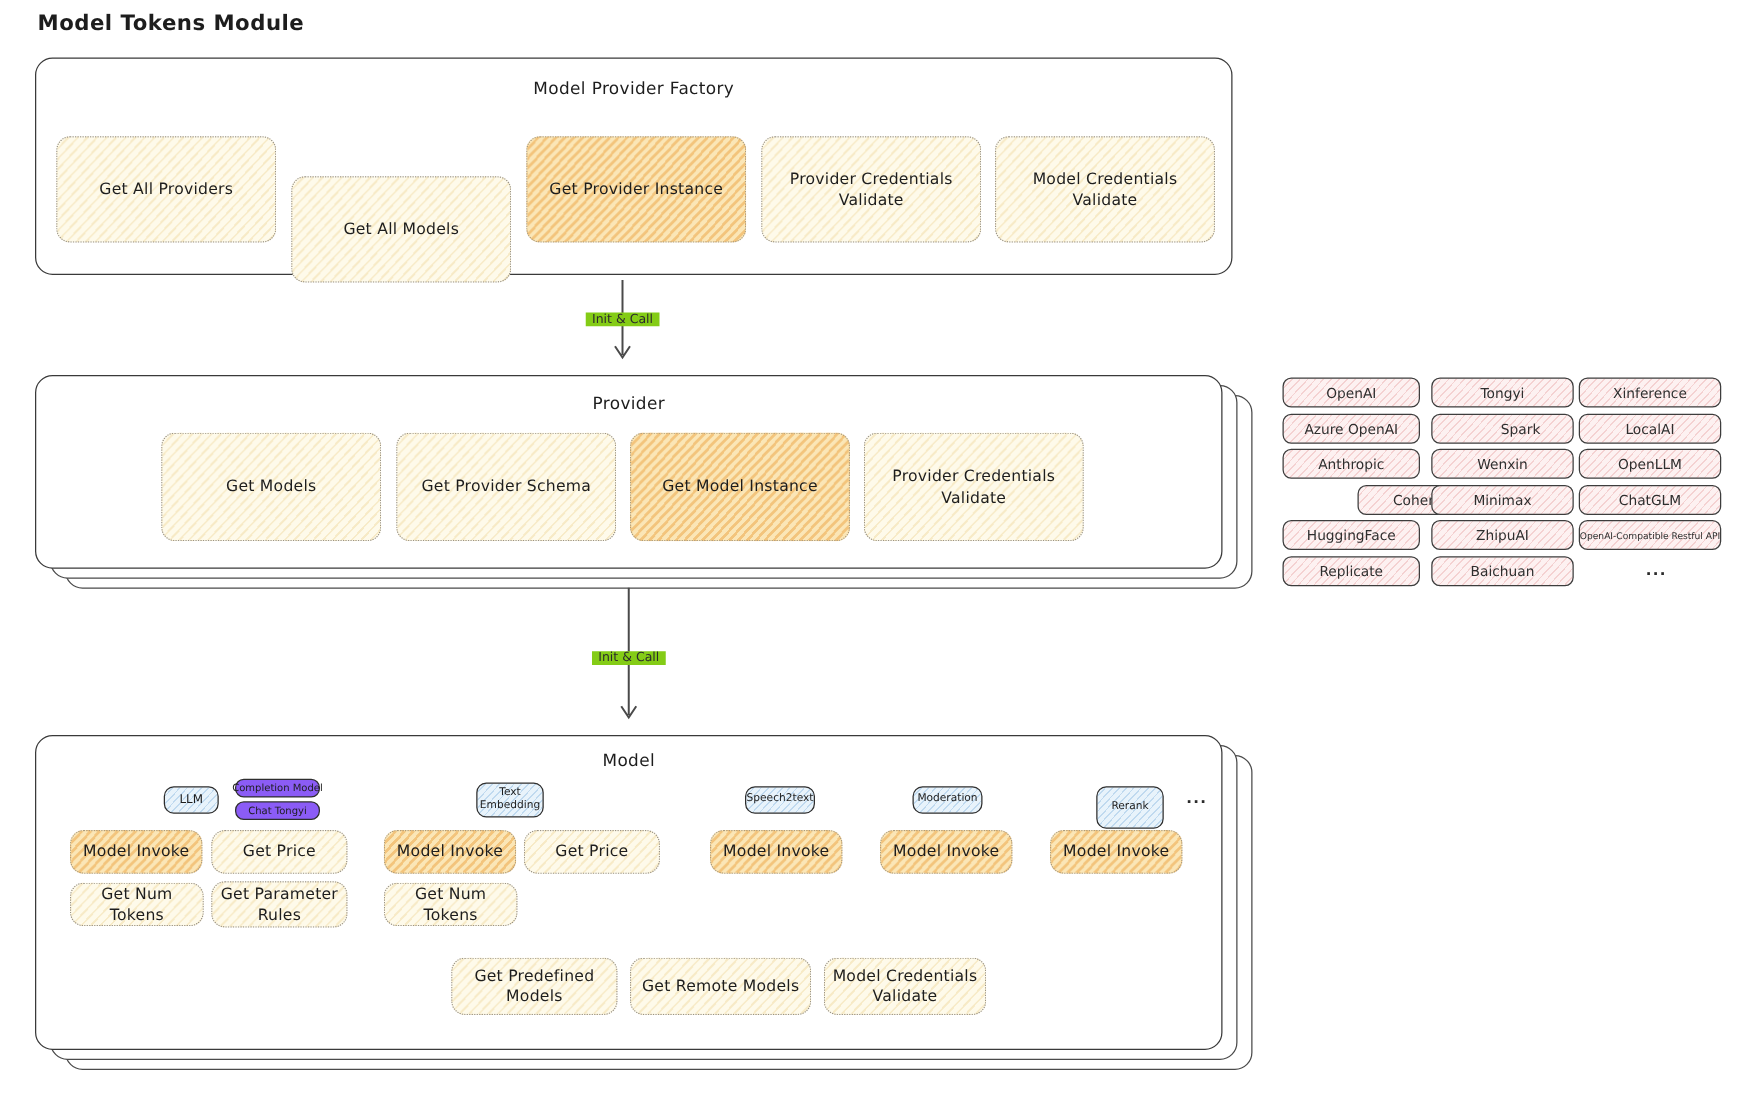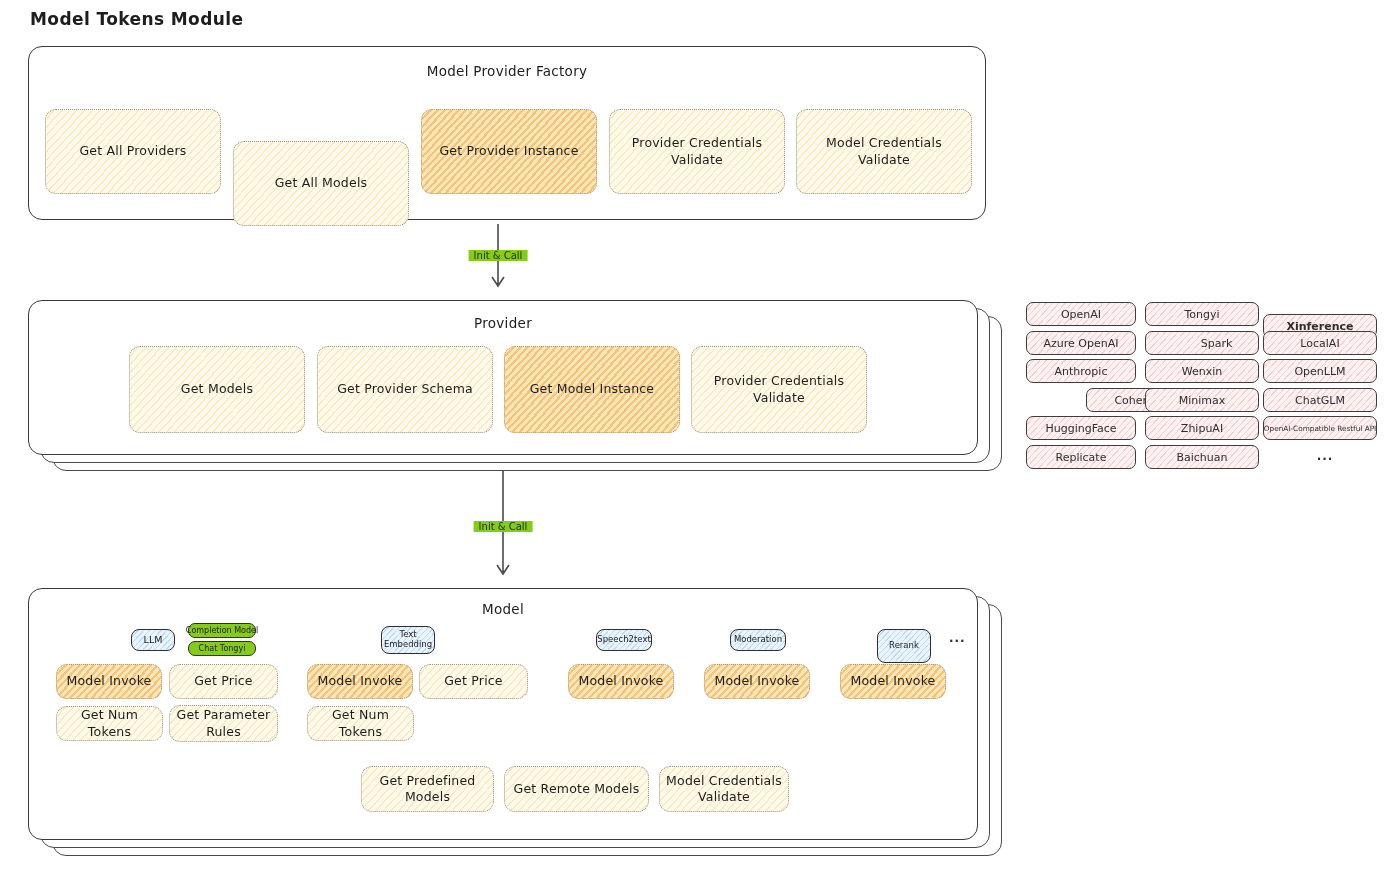--- a/index.html
+++ b/index.html
@@ -21,21 +21,21 @@
        background-color:#fdf1f1;
        background-image:repeating-linear-gradient(133deg,rgba(224,136,136,.30) 0 1px,transparent 1px 4.6px);
        box-sizing:border-box;white-space:nowrap;}
   .chip.small{font-size:7.3px;padding:0 1px;}
   .tab{position:absolute;display:flex;align-items:center;justify-content:center;text-align:center;
        font-size:8.5px;line-height:1.15;border:1.3px solid #2e2e2e;border-radius:8px;
        background-color:#e8f3fb;
        background-image:repeating-linear-gradient(133deg,rgba(126,176,220,.38) 0 1px,transparent 1px 4.2px);
        box-sizing:border-box;}
   .tab-sm{position:absolute;display:flex;align-items:center;justify-content:center;font-size:8px;
-       border:1.2px solid #2e2e2e;border-radius:7px;background:#84cc16;box-sizing:border-box;white-space:nowrap;}
+       border:1.2px solid #2e2e2e;border-radius:7px;background:#8b5cf6;box-sizing:border-box;white-space:nowrap;}
   .arrow-label{position:absolute;transform:translateX(-50%);background:#84cc16;font-size:10px;padding:0 5px;color:#2b2b2b;}
   .dots{position:absolute;font-size:12px;font-weight:bold;color:#2b2b2b;letter-spacing:1px;}
 </style>
 </head>
 <body>
 
 <div class="canvas">
 
   <div class="page-title">Model Tokens Module</div>
 
@@ -70,21 +70,21 @@
   <div class="chip" style="left:1026px;top:416px;width:110px;height:24px;">HuggingFace</div>
   <div class="chip" style="left:1026px;top:445px;width:110px;height:24px;">Replicate</div>
 
   <div class="chip" style="left:1145px;top:302px;width:114px;height:24px;">Tongyi</div>
   <div class="chip" style="left:1145px;top:331px;width:114px;height:24px;padding-left:29px;">Spark</div>
   <div class="chip" style="left:1145px;top:359px;width:114px;height:24px;">Wenxin</div>
   <div class="chip" style="left:1145px;top:388px;width:114px;height:24px;">Minimax</div>
   <div class="chip" style="left:1145px;top:416px;width:114px;height:24px;">ZhipuAI</div>
   <div class="chip" style="left:1145px;top:445px;width:114px;height:24px;">Baichuan</div>
 
-  <div class="chip" style="left:1263px;top:314px;width:114px;height:24px;font-weight:bold;">Xinference</div>
+  <div class="chip" style="left:1263px;top:302px;width:114px;height:24px;">Xinference</div>
   <div class="chip" style="left:1263px;top:331px;width:114px;height:24px;">LocalAI</div>
   <div class="chip" style="left:1263px;top:359px;width:114px;height:24px;">OpenLLM</div>
   <div class="chip" style="left:1263px;top:388px;width:114px;height:24px;">ChatGLM</div>
   <div class="chip small" style="left:1263px;top:416px;width:114px;height:24px;">OpenAI-Compatible Restful API</div>
   <div class="dots" style="left:1305px;top:449px;width:40px;text-align:center;">...</div>
 
   <svg style="position:absolute;left:494px;top:470px;" width="18" height="114">
     <path d="M9 0 V102 M3 95 L9 104 L15 95" stroke="#4a4a4a" stroke-width="1.6" fill="none"></path>
   </svg>
   <div class="arrow-label" style="left:503px;top:521px;">Init &amp; Call</div>

